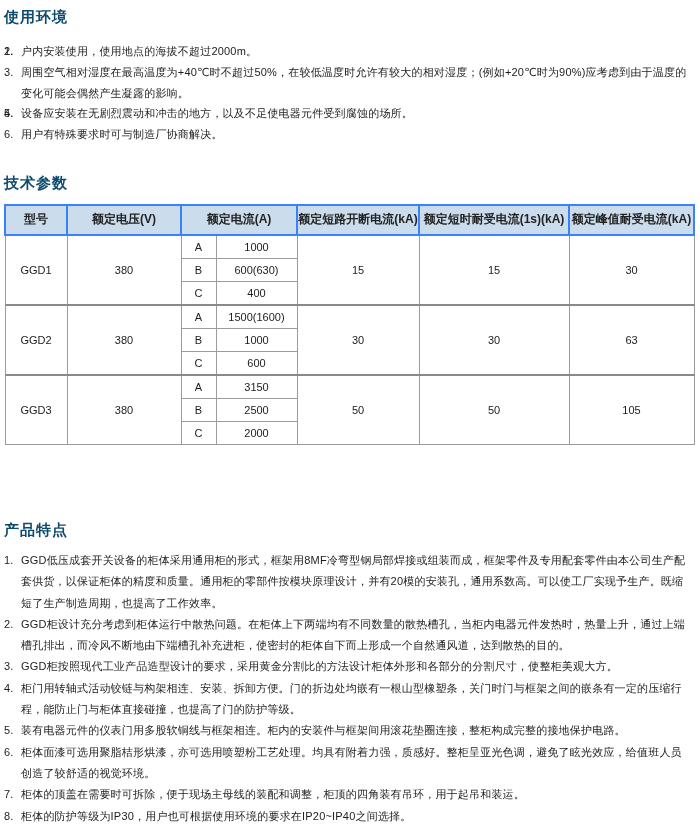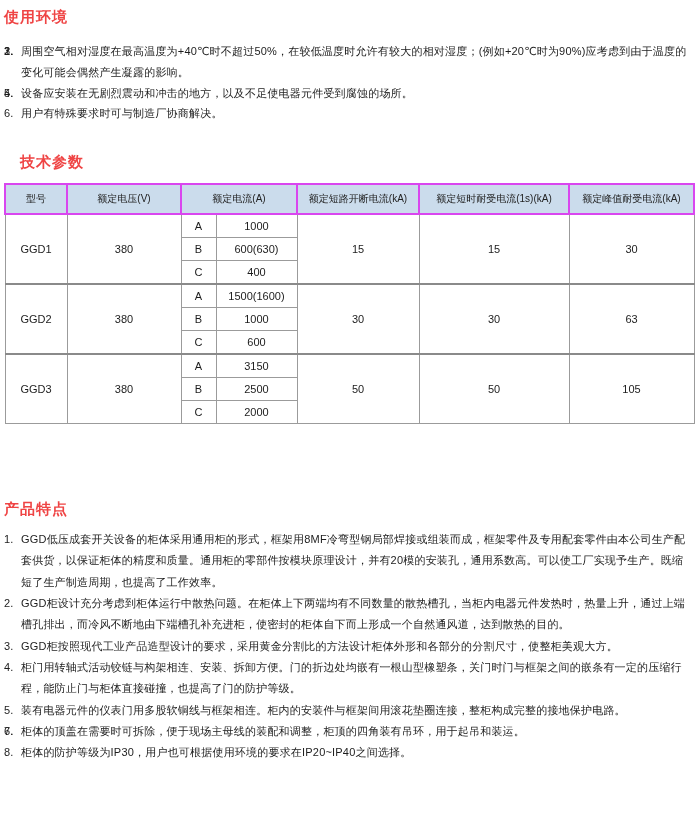--- a/index.html
+++ b/index.html
@@ -7,51 +7,51 @@
     width:700px;height:831px;
     font-family:"Liberation Sans","DejaVu Sans",sans-serif;
     color:#1c1c1c;
   }
   .page{
     position:relative;width:700px;height:831px;
     box-sizing:border-box;padding:8px 8px 0 4px;
     overflow:hidden;background:#ffffff;
   }
   .sec-title{
-    color:#ef4444;font-size:15px;font-weight:bold;
+    color:#0c4a6e;font-size:15px;font-weight:bold;
     margin:0;line-height:18px;letter-spacing:1px;
   }
   .doc-list{margin:0;padding:0;font-size:11px;}
   .usage-list{margin-top:15px;}
   .features-list{margin-top:11px;}
   .li{
     position:relative;padding-left:17px;
     line-height:20.8px;letter-spacing:0.2px;
   }
   .features-list .li{line-height:21.3px;}
   .li .num{position:absolute;left:0;top:0;}
-  .title-tech{margin-top:29px;margin-left:16px;}
+  .title-tech{margin-top:29px;}
   .title-features{margin-top:76px;}
   
   .spec-table{
     margin-top:12px;margin-left:0;
     border-collapse:collapse;table-layout:fixed;
     width:689px;font-size:11px;text-align:center;
   }
   .spec-table col.c-model{width:62px;}
   .spec-table col.c-volt{width:114px;}
   .spec-table col.c-letter{width:35px;}
   .spec-table col.c-curr{width:81px;}
   .spec-table col.c-break{width:122px;}
   .spec-table col.c-withstand{width:150px;}
   .spec-table col.c-peak{width:125px;}
   .spec-table th{
     background:#cbdcec;color:#222222;
-    border:2px solid #d946ef;
-    font-weight:normal;font-size:10px;
+    border:2px solid #3b82f6;
+    font-weight:bold;font-size:12px;
     height:24px;padding:2px 0;
     white-space:nowrap;overflow:hidden;
   }
   .spec-table td{
     border:1px solid #9b9b9b;
     height:22px;padding:0 2px;
     vertical-align:middle;
   }
   .spec-table tr.group-start td{border-top:2px solid #8a8a8a;}
   .spec-table tbody tr:first-child td{border-top:1px solid #9b9b9b;}
@@ -62,20 +62,21 @@
 <div class="page">
 
   <h2 class="sec-title">使用环境</h2>
 
   <div class="doc-list usage-list">
     <div class="li">
       <span class="num">1.</span>
     </div>
     <div class="li">
       <span class="num">2.</span>
+      <span class="txt">户内安装使用，使用地点的海拔不超过2000m。</span>
     </div>
     <div class="li">
       <span class="num">3.</span>
       <span class="txt">周围空气相对湿度在最高温度为+40℃时不超过50%，在较低温度时允许有较大的相对湿度；(例如+20℃时为90%)应考虑到由于温度的变化可能会偶然产生凝露的影响。</span>
     </div>
     <div class="li">
       <span class="num">4.</span>
     </div>
     <div class="li">
       <span class="num">5.</span>
@@ -185,20 +186,21 @@
     <div class="li">
       <span class="num">4.</span>
       <span class="txt">柜门用转轴式活动铰链与构架相连、安装、拆卸方便。门的折边处均嵌有一根山型橡塑条，关门时门与框架之间的嵌条有一定的压缩行程，能防止门与柜体直接碰撞，也提高了门的防护等级。</span>
     </div>
     <div class="li">
       <span class="num">5.</span>
       <span class="txt">装有电器元件的仪表门用多股软铜线与框架相连。柜内的安装件与框架间用滚花垫圈连接，整柜构成完整的接地保护电路。</span>
     </div>
     <div class="li">
       <span class="num">6.</span>
+      <span class="txt">柜体面漆可选用聚脂桔形烘漆，亦可选用喷塑粉工艺处理。均具有附着力强，质感好。整柜呈亚光色调，避免了眩光效应，给值班人员创造了较舒适的视觉环境。</span>
     </div>
     <div class="li">
       <span class="num">7.</span>
       <span class="txt">柜体的顶盖在需要时可拆除，便于现场主母线的装配和调整，柜顶的四角装有吊环，用于起吊和装运。</span>
     </div>
     <div class="li">
       <span class="num">8.</span>
       <span class="txt">柜体的防护等级为IP30，用户也可根据使用环境的要求在IP20~IP40之间选择。</span>
     </div>
   </div>

